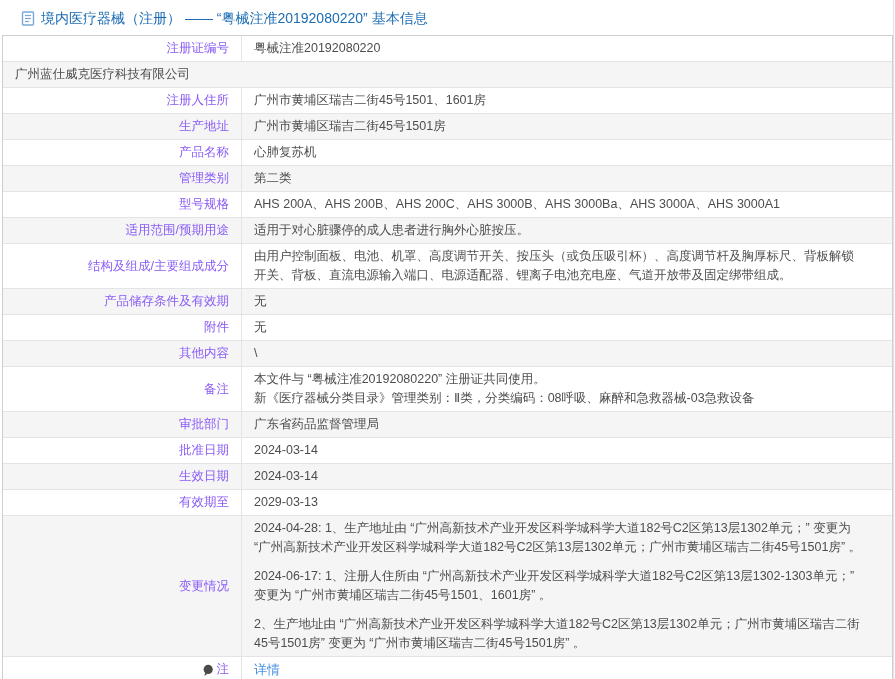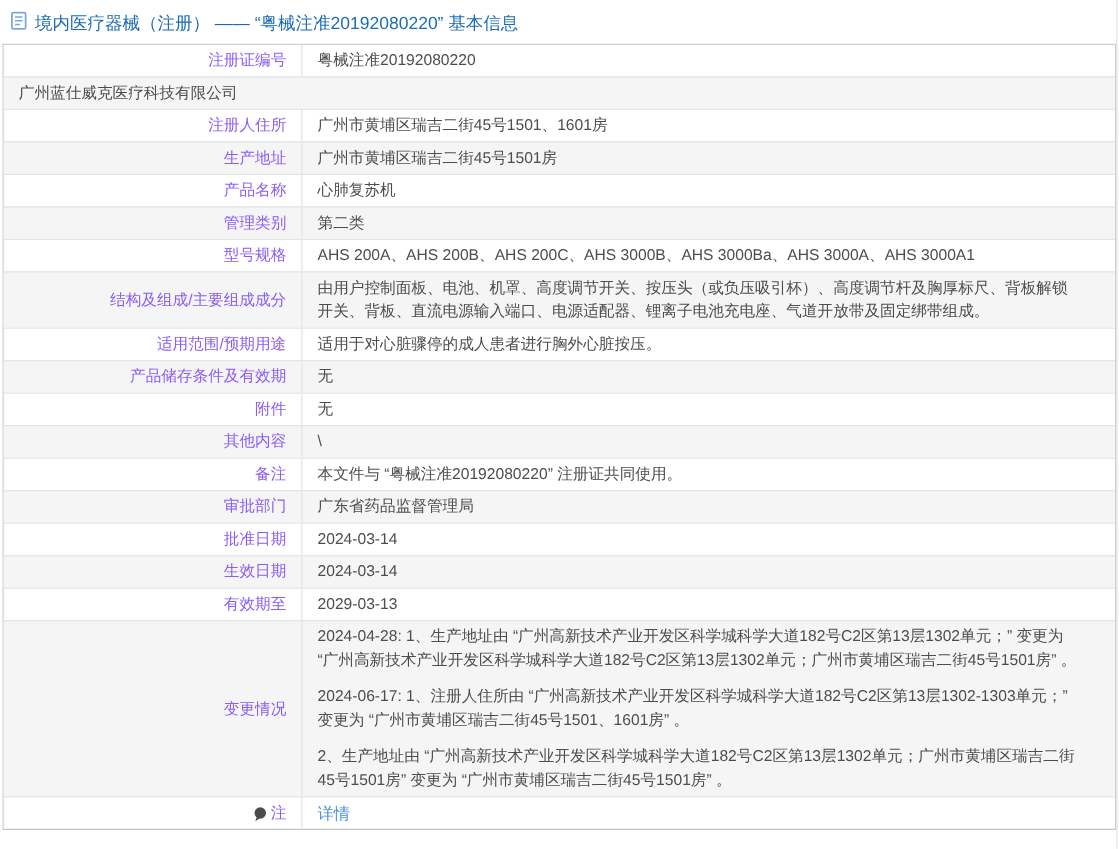--- a/index.html
+++ b/index.html
@@ -9,22 +9,22 @@
     background: #ffffff;
     font-family: "Liberation Sans", "DejaVu Sans", sans-serif;
     overflow: hidden;
   }
   .page { position: relative; width: 895px; height: 679px; }
   .page-edge {
     position: absolute; top: 0; right: 1px; width: 1px; height: 679px;
     background: #e3e3e3;
   }
   .header {
-    display: flex; gap: 6px;
-    padding: 9px 8px 8px 8px;
+    display: flex; align-items: center; gap: 6px;
+    padding: 9px 8px 8px 21px;
   }
   .header .doc-ico { flex: 0 0 auto; display: inline-flex; }
   .page-title {
     color: #1c6cb4; font-size: 14px; line-height: 18px;
     white-space: nowrap;
   }
   .info-table {
     margin: 0 2px;
     border: 1px solid #cfcfcf;
     border-bottom-color: #c3c3c3;
@@ -126,38 +126,38 @@
 
       <span>型号规格</span>
     </div>
     <div class="cell-value">
           <div class="para">AHS 200A、AHS 200B、AHS 200C、AHS 3000B、AHS 3000Ba、AHS 3000A、AHS 3000A1</div>
         </div>
   </div>
       <div class="row">
     <div class="cell-label">
 
+      <span>适用范围/预期用途</span>
+    </div>
+    <div class="cell-value">
+          <div class="para">适用于对心脏骤停的成人患者进行胸外心脏按压。</div>
+        </div>
+  </div>
+      <div class="row">
+    <div class="cell-label">
+
       <span>结构及组成/主要组成成分</span>
     </div>
     <div class="cell-value">
           <div class="para">由用户控制面板、电池、机罩、高度调节开关、按压头（或负压吸引杯）、高度调节杆及胸厚标尺、背板解锁开关、背板、直流电源输入端口、电源适配器、锂离子电池充电座、气道开放带及固定绑带组成。</div>
         </div>
   </div>
       <div class="row">
     <div class="cell-label">
 
-      <span>适用范围/预期用途</span>
-    </div>
-    <div class="cell-value">
-          <div class="para">适用于对心脏骤停的成人患者进行胸外心脏按压。</div>
-        </div>
-  </div>
-      <div class="row">
-    <div class="cell-label">
-
       <span>产品储存条件及有效期</span>
     </div>
     <div class="cell-value">
           <div class="para">无</div>
         </div>
   </div>
       <div class="row">
     <div class="cell-label">
 
       <span>附件</span>
@@ -175,20 +175,21 @@
           <div class="para">\</div>
         </div>
   </div>
       <div class="row">
     <div class="cell-label">
 
       <span>备注</span>
     </div>
     <div class="cell-value">
           <div class="para">本文件与 “粤械注准20192080220” 注册证共同使用。</div>
+          <div class="para">新《医疗器械分类目录》管理类别：Ⅱ类，分类编码：08呼吸、麻醉和急救器械-03急救设备</div>
         </div>
   </div>
       <div class="row">
     <div class="cell-label">
 
       <span>审批部门</span>
     </div>
     <div class="cell-value">
           <div class="para">广东省药品监督管理局</div>
         </div>

